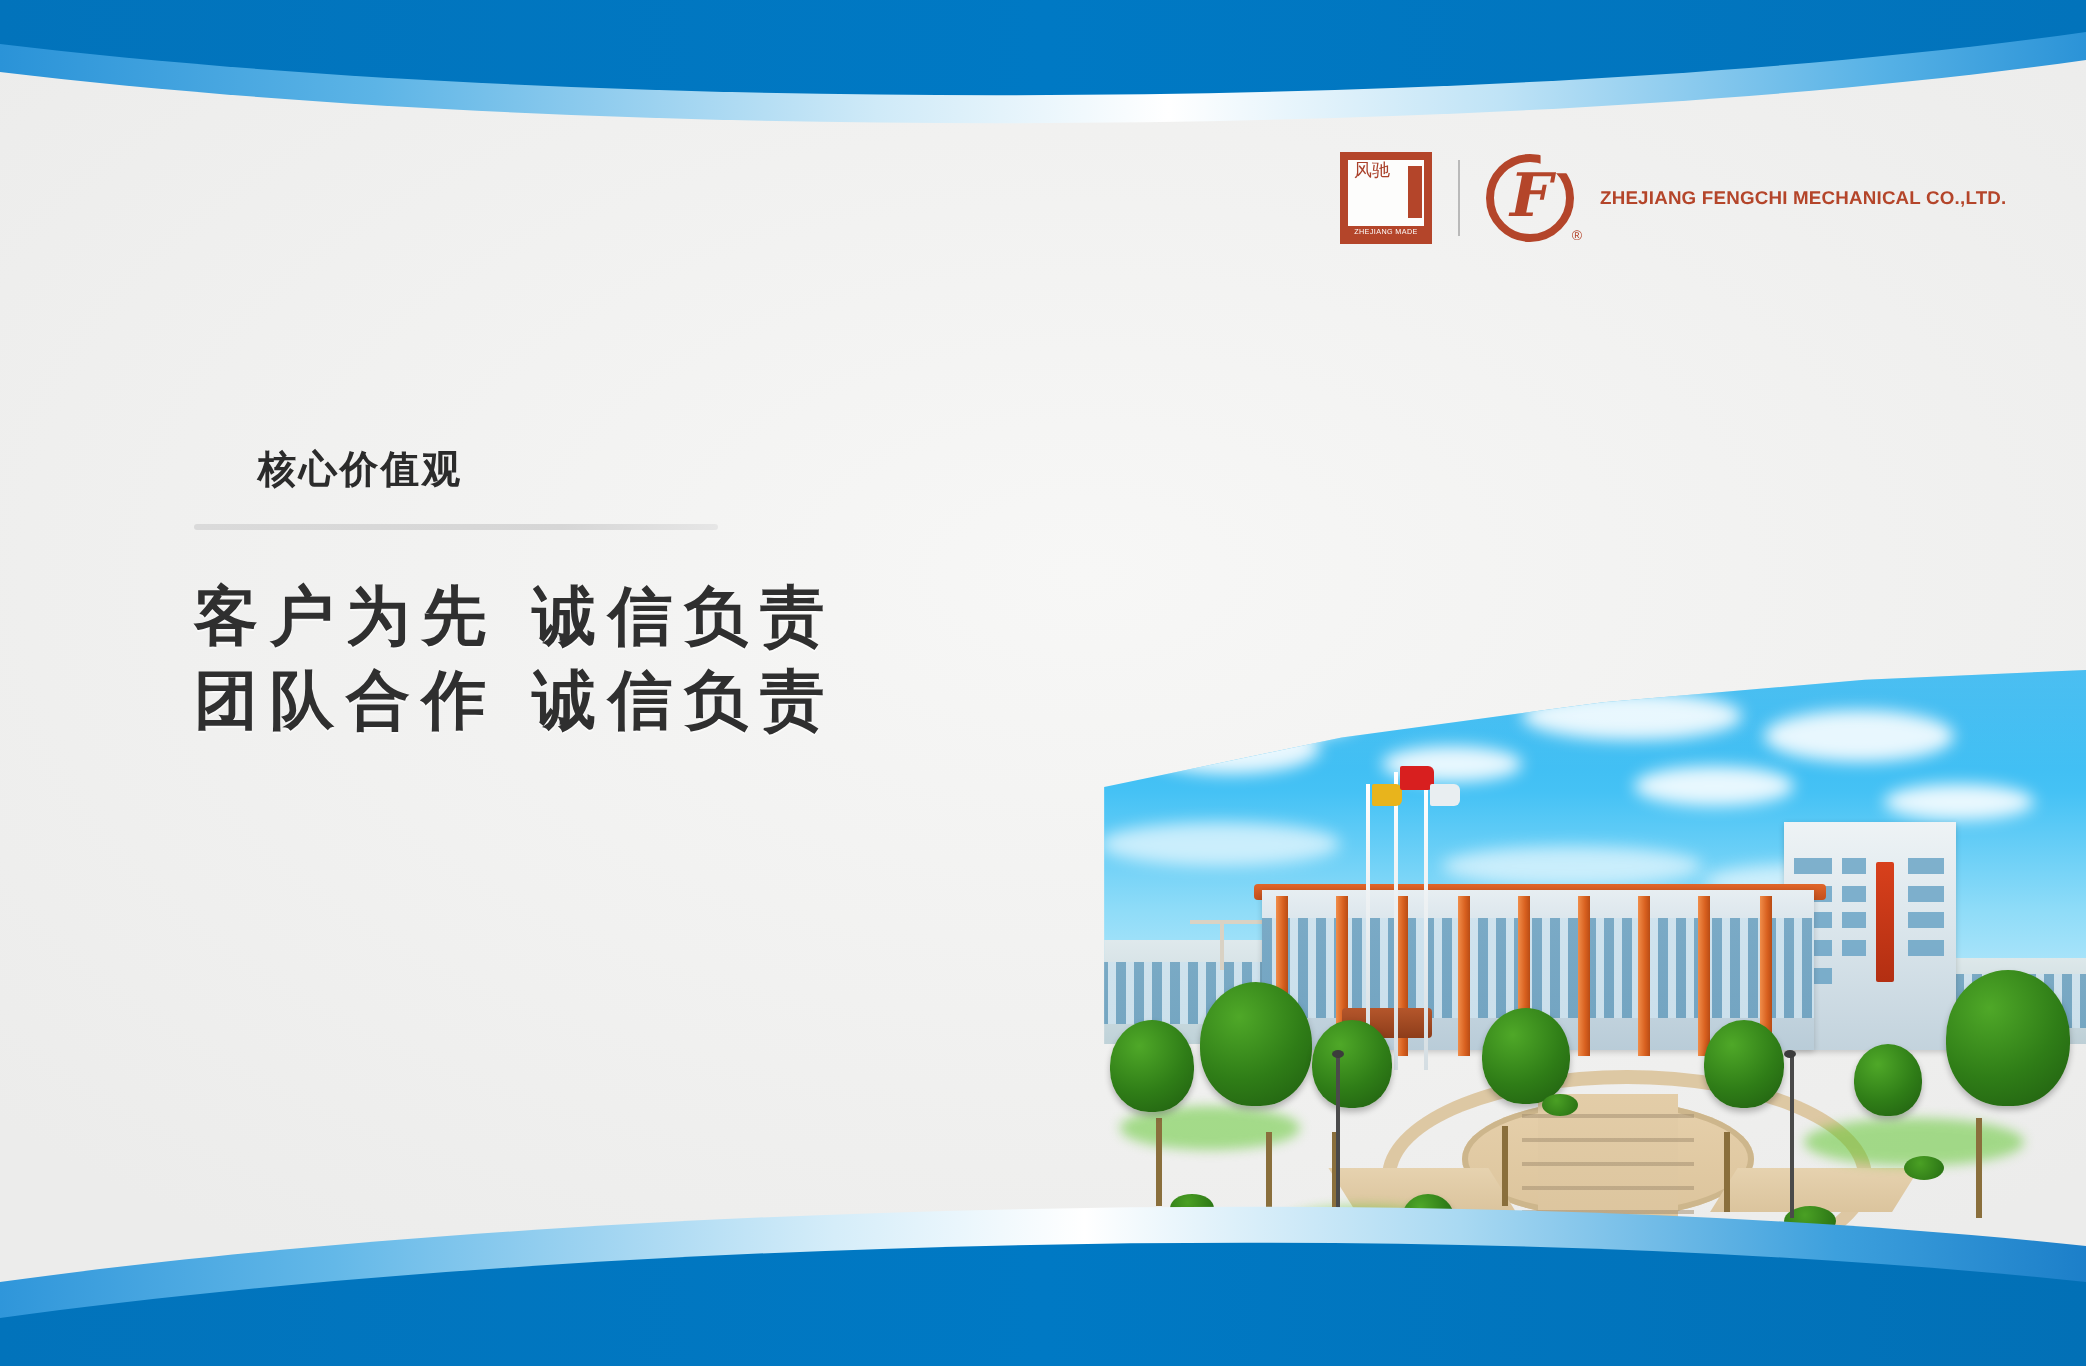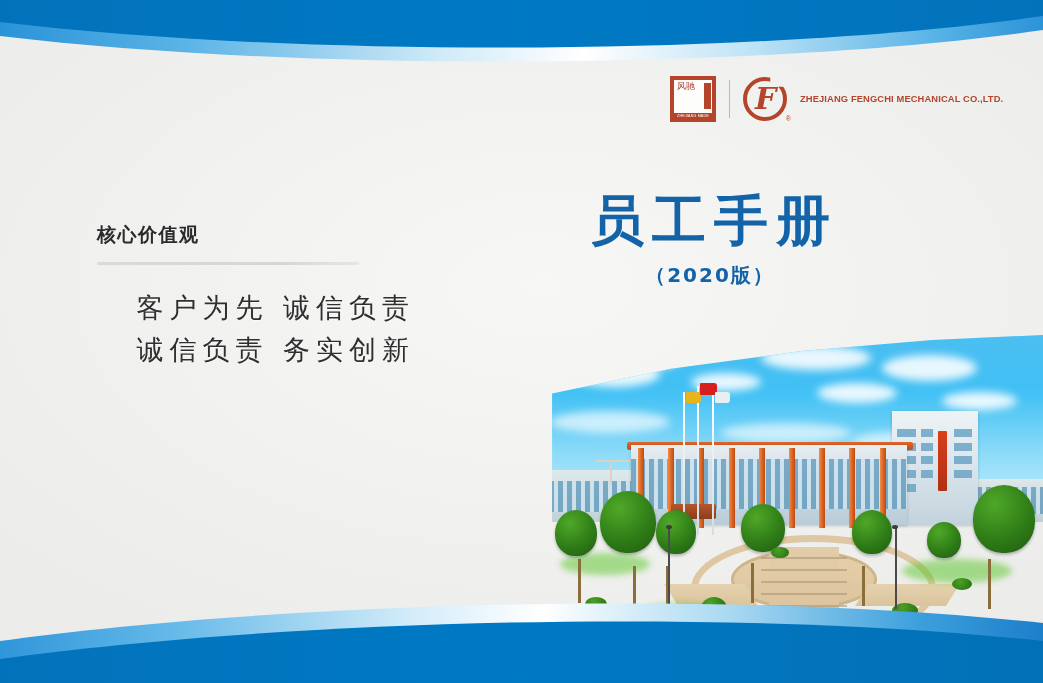--- a/index.html
+++ b/index.html
@@ -370,37 +370,38 @@
     position: absolute;
     left: 97px; top: 222px;
     width: 320px;
   }
   .values-heading {
     font-family: "DejaVu Sans", sans-serif;
     font-weight: 700;
     font-size: 19px;
     letter-spacing: 1.5px;
     color: #2b2b2b;
+    margin-left: 32px;
   }
   .values-rule {
     margin-top: 14px;
     width: 262px;
     height: 3px;
     background: linear-gradient(90deg, #dadada 0%, #d6d6d6 70%, #e6e6e6 100%);
     border-radius: 2px;
   }
   .values-lines {
     margin-top: 22px;
     text-align: right;
     padding-right: 2px;
   }
   .values-line {
     font-family: "DejaVu Serif", serif;
-    font-weight: 400;
-    font-size: 27px;
+    font-weight: 700;
+    font-size: 32px;
     letter-spacing: 6px;
     color: #2f2f2f;
     line-height: 42px;
     text-shadow: 0 1px 0 rgba(255,255,255,.6);
     white-space: nowrap;
   }
 </style>
 </head>
 <body>
 
@@ -579,27 +580,23 @@
       <div class="fc-ring"></div>
       <div class="fc-f">F</div>
       <div class="fc-reg">®</div>
     </div>
 
     <div class="co-names">
       <div class="co-en">ZHEJIANG FENGCHI MECHANICAL CO.,LTD.</div>
     </div>
   </div>
 
-  <div class="title-block">
-    <div class="main-title">员工手册</div>
-    <div class="sub-title">（2020版）</div>
-  </div>
 
   <div class="values-block">
     <div class="values-heading">核心价值观</div>
     <div class="values-rule"></div>
     <div class="values-lines">
       <div class="values-line">客户为先  诚信负责</div>
-      <div class="values-line">诚信负责  务实创新</div>
+      <div class="values-line">团队合作  诚信负责</div>
     </div>
   </div>
 
 </div>
 
 </body></html>

